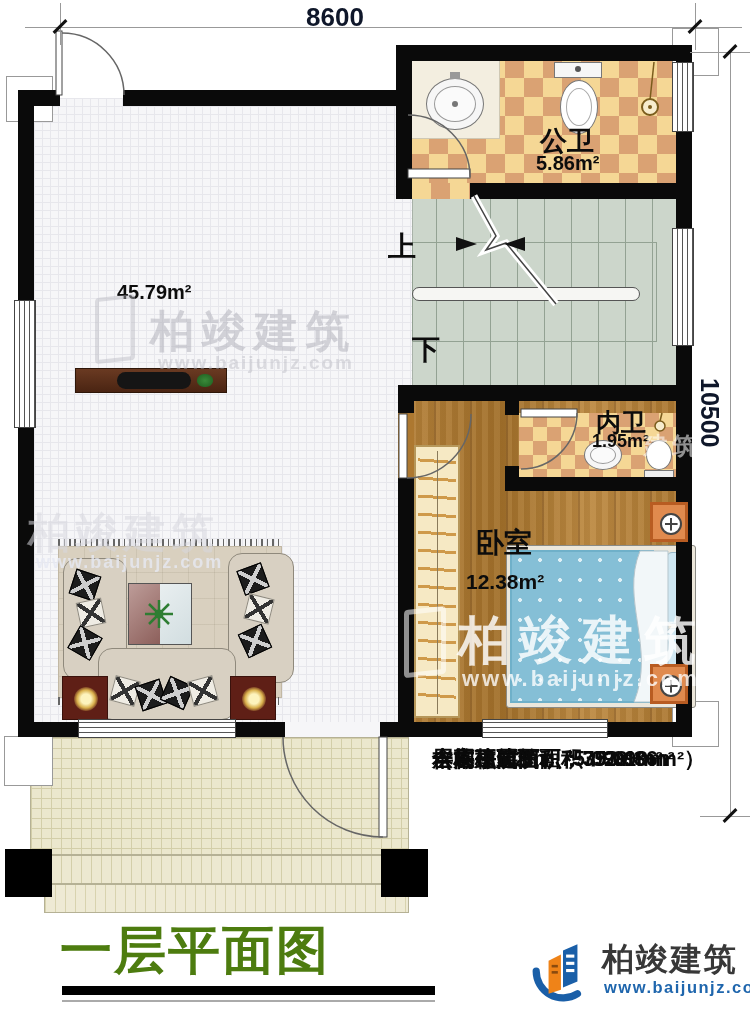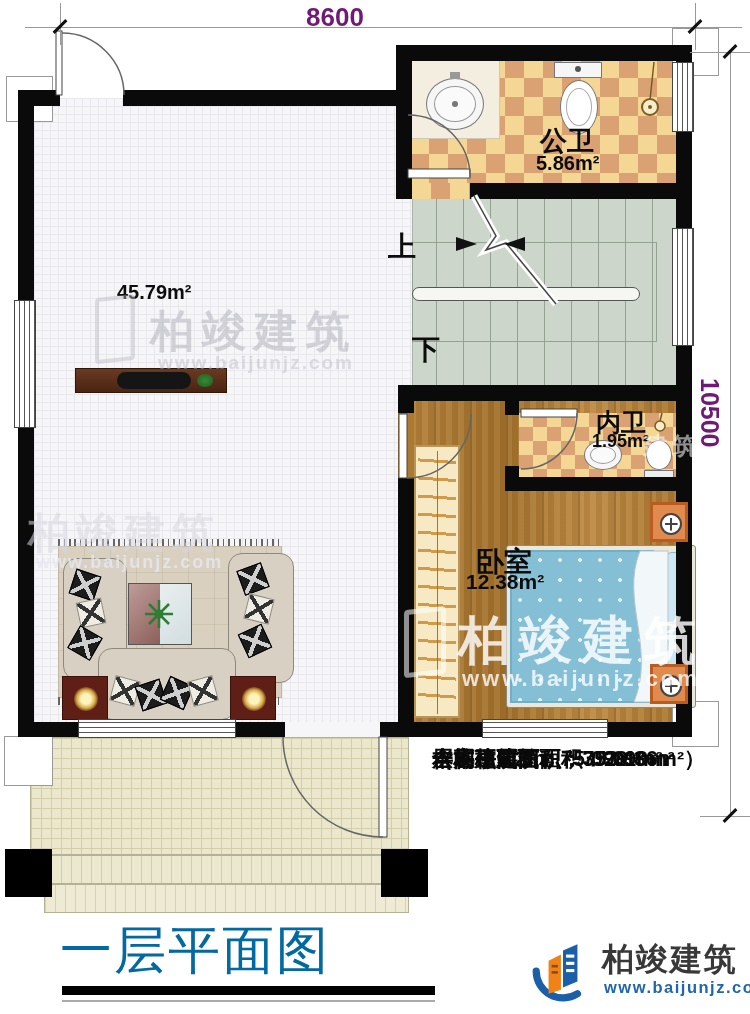--- a/index.html
+++ b/index.html
@@ -103,25 +103,25 @@
   
   .lbl{font-weight:900;color:#0c0c0c;white-space:nowrap;}
 
   
   .wm-gray{color:rgba(178,178,188,.55);font-weight:900;white-space:nowrap;}
   .wm-white{color:rgba(255,255,255,.82);font-weight:900;white-space:nowrap;}
 
   
   .dimline{background:#999;}
   .tick{width:18px;height:3px;background:#111;transform:rotate(-45deg);}
-  .dim-num{font-weight:900;font-size:26px;color:#701a75;}
+  .dim-num{font-weight:900;font-size:26px;color:#0f172a;}
 
   
   .info-line{position:static;display:block;font-size:21.5px;font-weight:700;color:#0a0a0a;margin:0 0 13px 0;white-space:nowrap;}
-  .title-main{font-size:52px;font-weight:400;letter-spacing:2px;color:#0369a1;}
+  .title-main{font-size:52px;font-weight:700;letter-spacing:2px;color:#4d7c0f;}
   .title-scale{font-size:42px;font-weight:500;color:#111;}
   .brand-name{font-size:32px;font-weight:900;letter-spacing:2px;color:#383838;}
   .brand-url{font-size:16.5px;font-weight:700;letter-spacing:1.5px;color:#1f66ad;}
 </style>
 </head>
 <body>
 
 <div id="plan">
 
   <div class="media-floor z1"></div>
@@ -276,21 +276,21 @@
       <div class="ns-circle"></div>
     </div>
 
   <div class="lbl z8" style="left:540px;top:123px;font-size:27px;">公卫</div>
   <div class="lbl z8" style="left:536px;top:152px;font-size:20px;">5.86m²</div>
   <div class="lbl z8" style="left:117px;top:281px;font-size:20px;">45.79m²</div>
   <div class="lbl z8" style="left:388px;top:228px;font-size:28px;">上</div>
   <div class="lbl z8" style="left:412px;top:331px;font-size:28px;">下</div>
   <div class="lbl z8" style="left:596px;top:406px;font-size:25px;">内卫</div>
   <div class="lbl z8" style="left:592px;top:431px;font-size:18px;">1.95m²</div>
-  <div class="lbl z8" style="left:476px;top:543px;font-size:28px;">卧室</div>
+  <div class="lbl z8" style="left:476px;top:524px;font-size:28px;">卧室</div>
   <div class="lbl z8" style="left:466px;top:570px;font-size:21px;">12.38m²</div>
 
   <div class="z9" style="left:95px;top:296px;width:40px;height:66px;border:4px solid rgba(185,185,192,.45);border-radius:4px;transform:skewY(-6deg);"></div>
   <div class="wm-gray z9" style="left:150px;top:302px;font-size:44px;letter-spacing:8px;">柏竣建筑</div>
   <div class="wm-gray z9" style="left:158px;top:352px;font-size:19px;letter-spacing:2px;color:rgba(185,185,192,.45);">www.baijunjz.com</div>
   <div class="z9" style="left:28px;top:505px;font-size:42px;font-weight:900;letter-spacing:6px;color:rgba(215,215,222,.55);white-space:nowrap;">柏竣建筑</div>
   <div class="z9" style="left:36px;top:552px;font-size:18px;font-weight:900;letter-spacing:2px;color:rgba(230,233,242,.8);white-space:nowrap;">www.baijunjz.com</div>
   <div class="z9" style="left:404px;top:608px;width:42px;height:68px;border:5px solid rgba(255,255,255,.55);border-radius:4px;transform:skewY(-6deg);"></div>
   <div class="wm-white z9" style="left:458px;top:606px;font-size:52px;letter-spacing:10px;">柏竣建筑</div>
   <div class="wm-white z9" style="left:462px;top:666px;font-size:22px;letter-spacing:3px;color:rgba(255,255,255,.78);">www.baijunjz.com</div>

